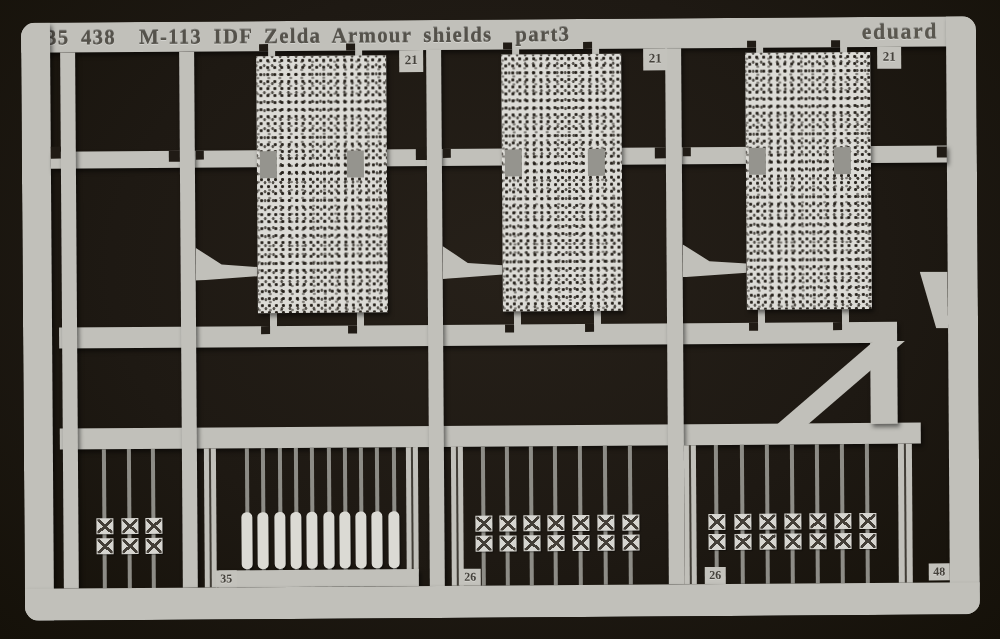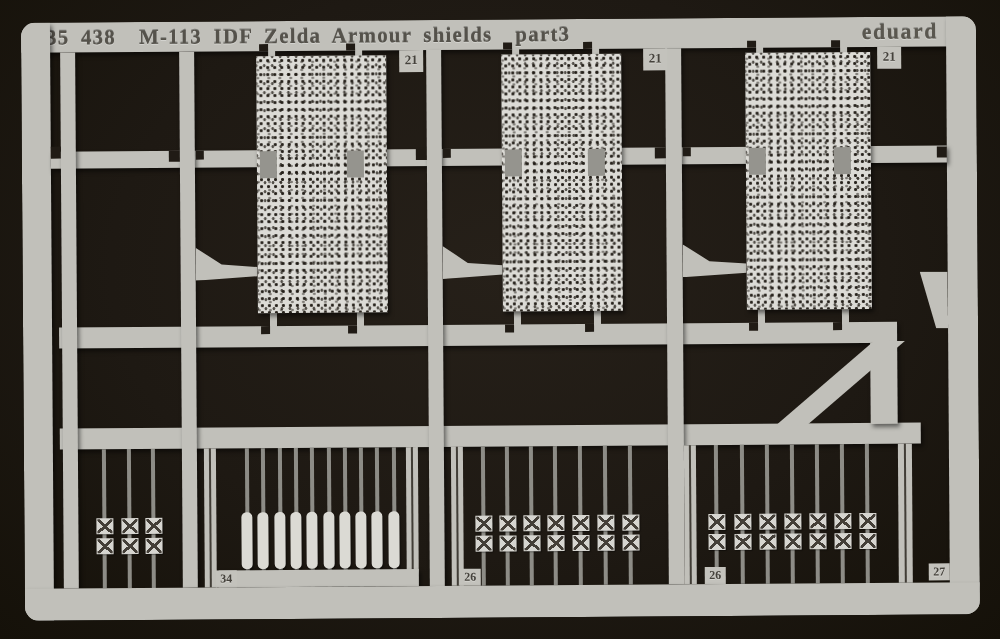--- a/index.html
+++ b/index.html
@@ -211,24 +211,24 @@
         <div class="wire" style="left: 335px; top: 427px; width: 4px; height: 70px; position: absolute;"></div>
         <div class="wire" style="left: 335px; top: 545px; width: 4px; height: 21px; position: absolute;"></div>
         <div class="tooth" style="left: 331px; top: 491px; width: 11px; height: 57px; position: absolute;"></div>
         <div class="wire" style="left: 351px; top: 427px; width: 4px; height: 70px; position: absolute;"></div>
         <div class="wire" style="left: 351px; top: 545px; width: 4px; height: 21px; position: absolute;"></div>
         <div class="tooth" style="left: 347px; top: 491px; width: 11px; height: 57px; position: absolute;"></div>
         <div class="wire" style="left: 368px; top: 427px; width: 4px; height: 70px; position: absolute;"></div>
         <div class="wire" style="left: 368px; top: 545px; width: 4px; height: 21px; position: absolute;"></div>
         <div class="tooth" style="left: 364px; top: 491px; width: 11px; height: 57px; position: absolute;"></div>
         <div class="piece metal" style="left: 194px; top: 549px; width: 200px; height: 17px; position: absolute;"></div>
-        <div class="numtab" style="left: 191px; top: 549px; width: 21px; height: 17px; position: absolute; font-size: 12px; line-height: 16px;">34</div>
+        <div class="numtab" style="left: 191px; top: 549px; width: 21px; height: 17px; position: absolute; font-size: 12px; line-height: 16px;">35</div>
         <div class="numtab" style="left: 435px; top: 549px; width: 21px; height: 17px; position: absolute; font-size: 12px; line-height: 16px;">26</div>
         <div class="numtab" style="left: 680px; top: 549px; width: 21px; height: 17px; position: absolute; font-size: 12px; line-height: 16px;">26</div>
-        <div class="numtab" style="left: 904px; top: 547px; width: 21px; height: 17px; position: absolute; font-size: 12px; line-height: 16px;">27</div>
+        <div class="numtab" style="left: 904px; top: 547px; width: 21px; height: 17px; position: absolute; font-size: 12px; line-height: 16px;">48</div>
       </div>
 
     <div class="piece metal border-bottom">
       
       
     </div>
   </div>
 </div>
 
 </body></html>

